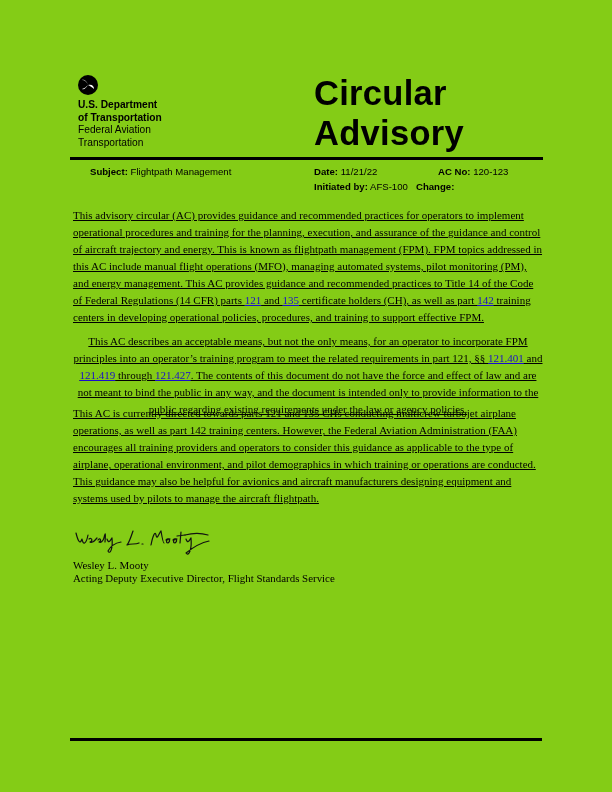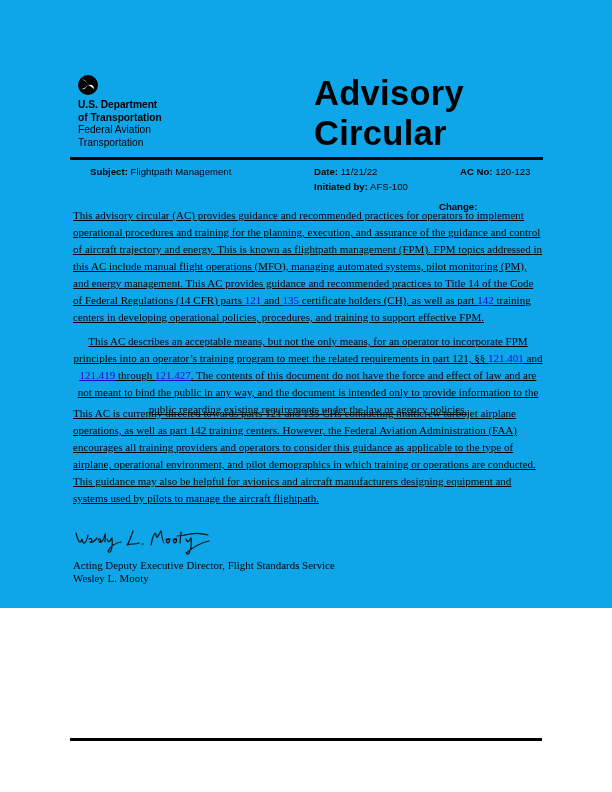--- a/index.html
+++ b/index.html
@@ -1,17 +1,17 @@
 <!DOCTYPE html>
 <html><head>
   <meta charset="utf-8">
   <style>
     html, body { margin: 0; padding: 0; background: #ffffff; }
     body { width: 612px; height: 792px; position: relative; overflow: hidden; }
-    .page { position: absolute; left: 0; top: 0; width: 612px; height: 608px; background: #0ea5e9; }
+    .page { position: absolute; left: 0; top: 0; width: 612px; height: 792px; background: #84cc16; }
 
     .logo { position: absolute; left: 78px; top: 75px; width: 20px; height: 20px; }
 
     .agency { position: absolute; left: 78px; top: 99px; font-family: "Liberation Sans", sans-serif; font-size: 10.2px; line-height: 12.5px; color: #000; }
     .agency .bold { font-weight: bold; }
 
     .title { position: absolute; left: 314px; top: 73px; font-family: "Liberation Sans", sans-serif; font-weight: bold; font-size: 34.5px; line-height: 40px; color: #000; letter-spacing: 0.3px; }
 
     .rule-top { position: absolute; left: 70px; top: 157px; width: 473px; height: 3px; background: #000; }
 
@@ -41,47 +41,47 @@
   </svg>
 
   <div class="agency">
     <div class="bold">U.S. Department</div>
     <div class="bold">of Transportation</div>
     <div>Federal Aviation</div>
     <div>Transportation</div>
   </div>
 
   <div class="title">
+    <div>Circular</div>
     <div>Advisory</div>
-    <div>Circular</div>
   </div>
 
   <div class="rule-top"></div>
 
   <div class="meta" style="left:78px; top:166px;margin-left:12px;">
     <b>Subject:</b>
     <span>Flightpath Management</span>
   </div>
 
   <div class="meta" style="left:314px; top:166px;">
     <b>Date:</b>
     <span>11/21/22</span>
   </div>
 
-  <div class="meta" style="left:460px; top:166px;">
+  <div class="meta" style="left:438px; top:166px;">
     <b>AC No:</b>
     <span>120-123</span>
   </div>
 
   <div class="meta" style="left:314px; top:181px;">
     <b>Initiated by:</b>
     <span>AFS-100</span>
   </div>
 
-  <div class="meta" style="left:439px; top:181px;margin-top:20px;">
+  <div class="meta" style="left:416px; top:181px;">
     <b>Change:</b>
     <span></span>
   </div>
 
   <div class="body-text" style="top:207px;">
     <p><span>This advisory circular (AC) provides guidance and recommended practices for operators to implement operational procedures and training for the planning, execution, and assurance of the guidance and control of aircraft trajectory and energy. This is known as flightpath management (FPM). FPM topics addressed in this AC include manual flight operations (MFO), managing automated systems, pilot monitoring (PM), and energy management. This AC provides guidance and recommended practices to Title 14 of the Code of Federal Regulations (14 CFR) parts </span><a href="#">121</a><span> and </span><a href="#">135</a><span> certificate holders (CH), as well as part </span><a href="#">142</a><span> training centers in developing operational policies, procedures, and training to support effective FPM.</span></p>
   </div>
 
   <div class="body-text" style="top:333px;text-align:center;">
     <p><span>This AC describes an acceptable means, but not the only means, for an operator to incorporate FPM principles into an operator’s training program to meet the related requirements in part 121, §§ </span><a href="#">121.401</a><span> and </span><a href="#">121.419</a><span> through </span><a href="#">121.427</a><span>. The contents of this document do not have the force and effect of law and are not meant to bind the public in any way, and the document is intended only to provide information to the public regarding existing requirements under the law or agency policies.</span></p>
@@ -102,18 +102,18 @@
       <path d="M78 24 C 80 14, 82 10, 83 14 C 84 20, 86 12, 88 10 C 89 16, 90 22, 91 22"></path>
       <path d="M93 19 C 96 16, 98 20, 95 22 C 92 22, 94 17, 97 18"></path>
       <path d="M100 19 C 103 16, 105 20, 102 22 C 99 22, 101 17, 104 18"></path>
       <path d="M108 11 L 107 22 M104 15 L 112 14"></path>
       <path d="M113 18 C 115 24, 117 18, 118 17 C 119 28, 116 36, 113 32 C 118 28, 126 22, 136 20"></path>
       <path d="M112 14 C 120 12, 128 12, 135 14"></path>
     </g>
   </svg>
 
   <div class="signer">
+    <div>Wesley L. Mooty</div>
     <div>Acting Deputy Executive Director, Flight Standards Service</div>
-    <div>Wesley L. Mooty</div>
   </div>
 
   <div class="rule-bottom"></div>
 </div>
 
 </body></html>

